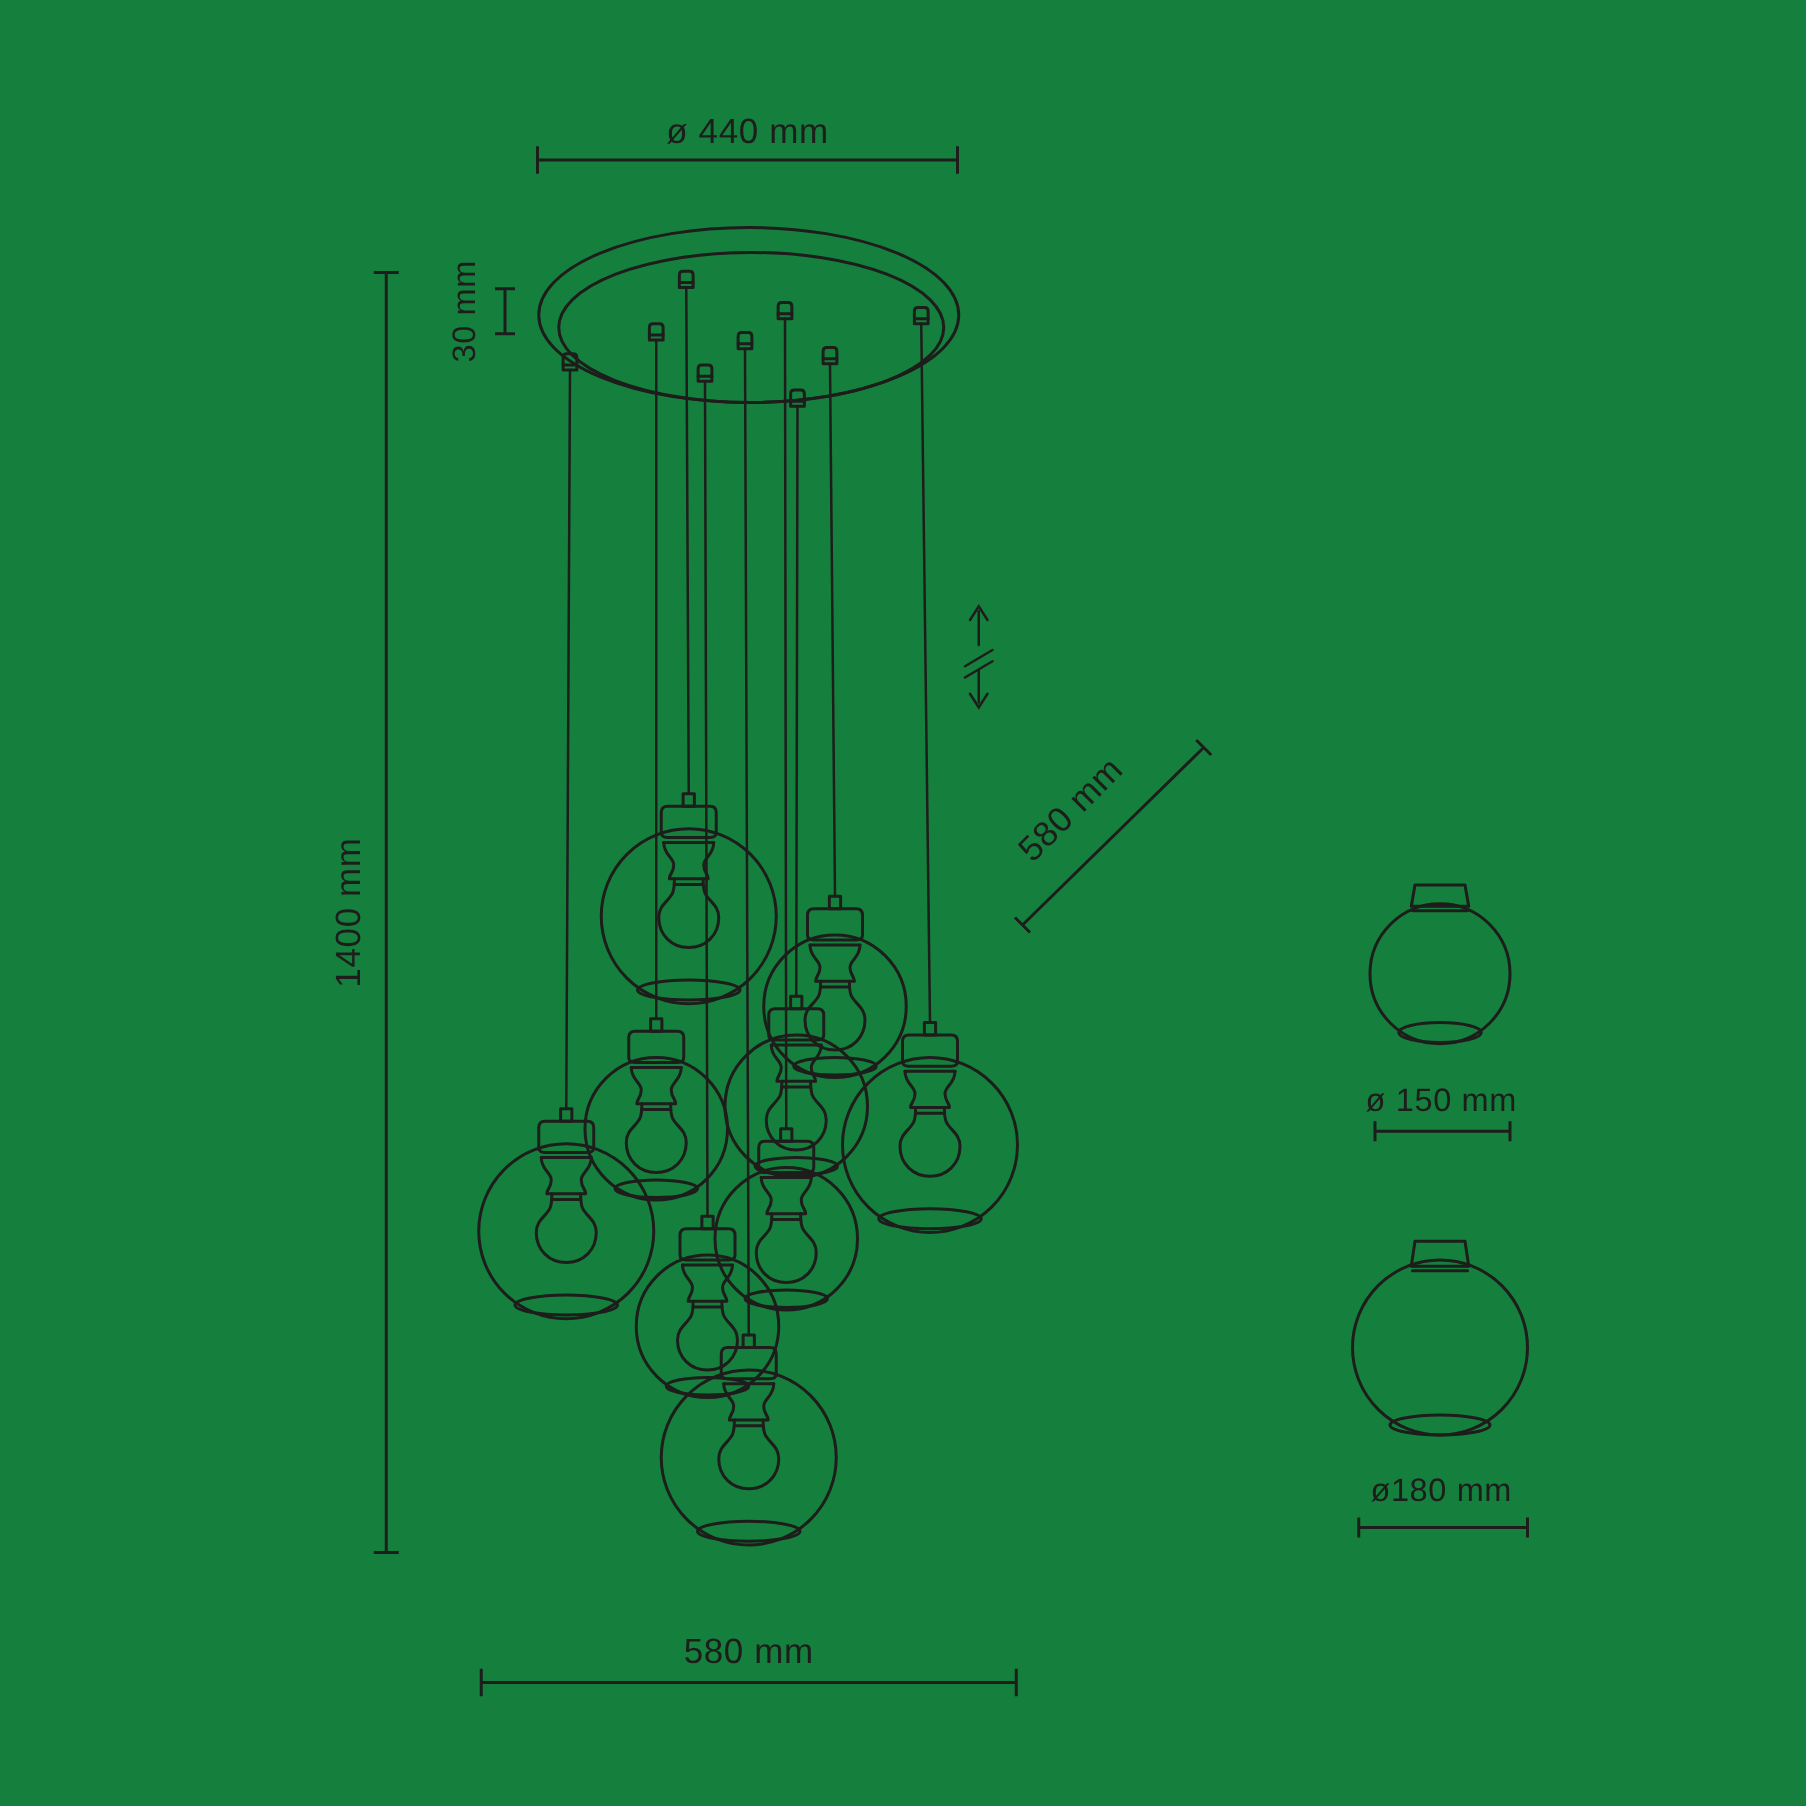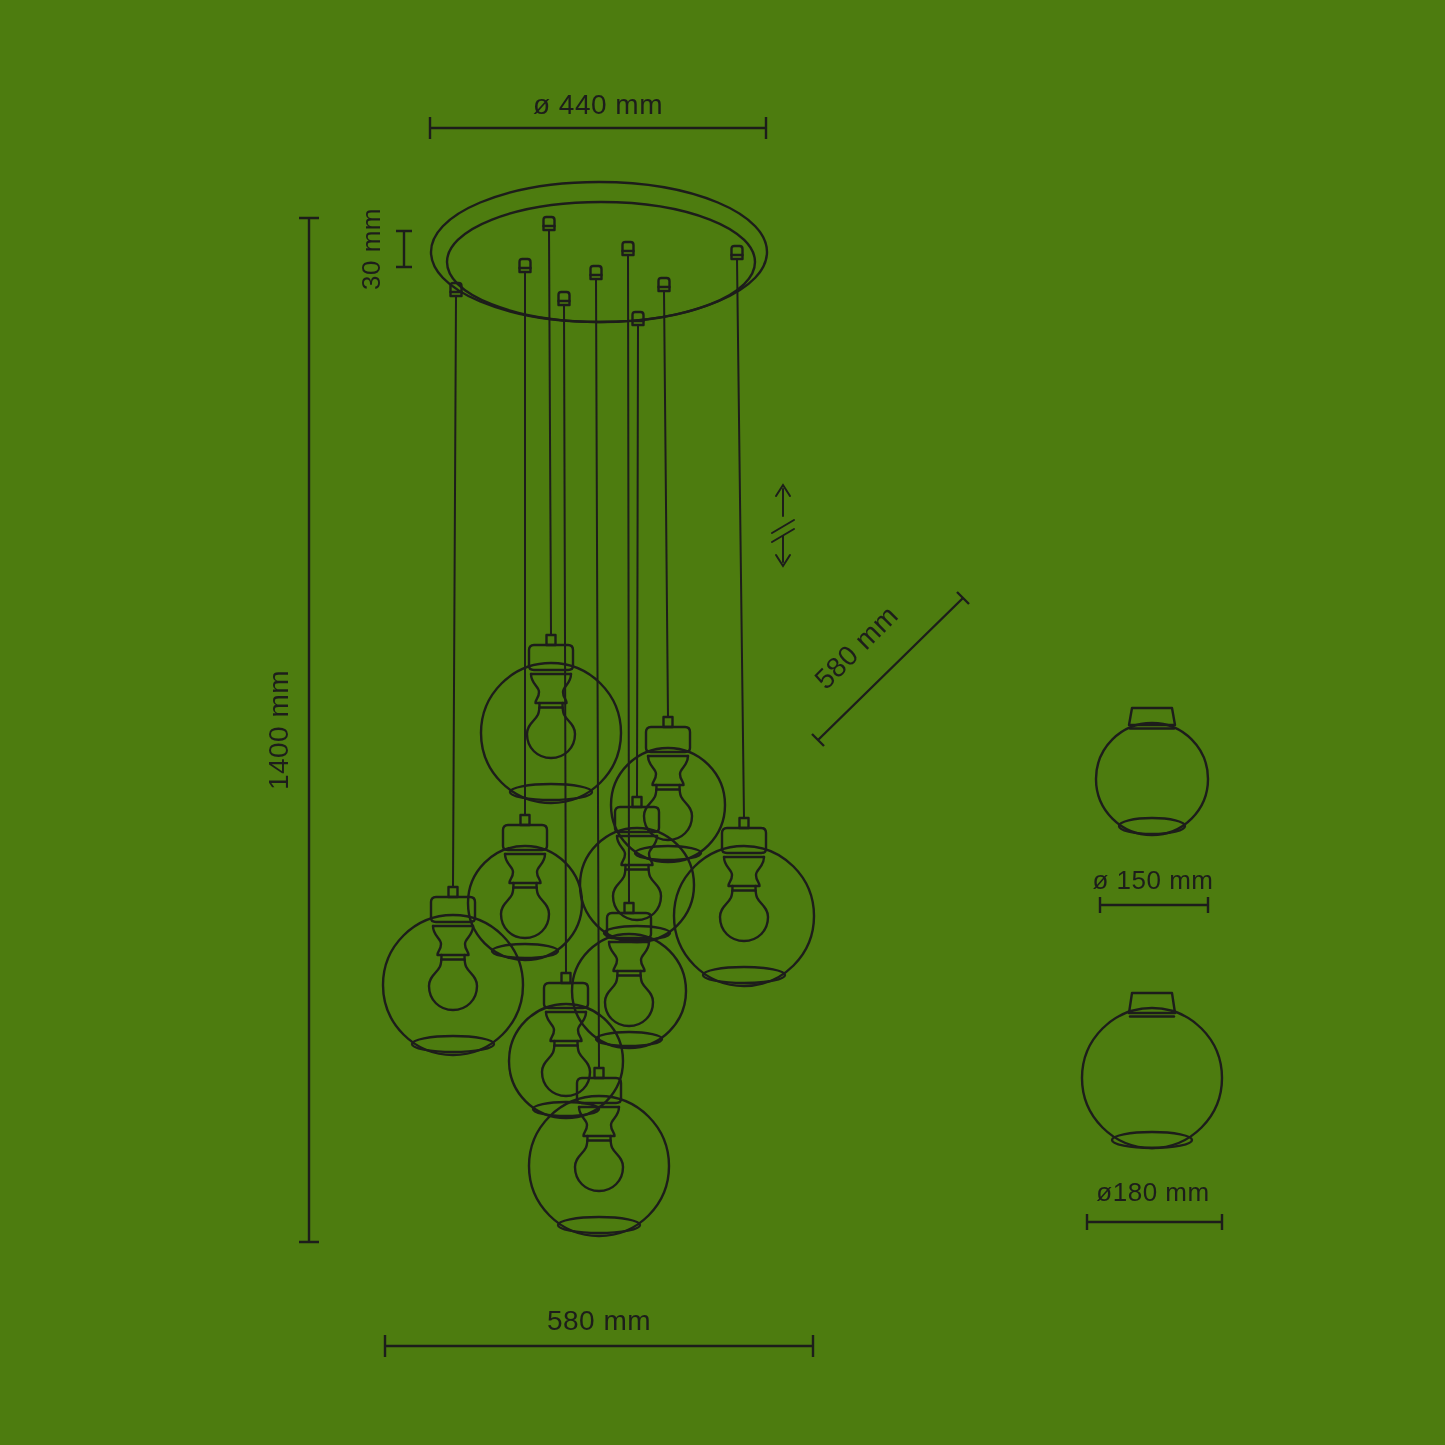--- a/index.html
+++ b/index.html
@@ -1,16 +1,16 @@
 <!DOCTYPE html>
 <html><head>
 <meta charset="utf-8">
 <style>
   html,body{margin:0;padding:0;background:#ffffff;}
-  .stage{position:relative;width:1445px;height:1445px;background:#4d7c0f;overflow:hidden;
+  .stage{position:relative;width:1445px;height:1445px;background:#15803d;overflow:hidden;
          font-family:"Liberation Sans", sans-serif;}
   svg{display:block}
   .ln{stroke:#1d1d1b;stroke-width:2.4;fill:none;stroke-linecap:round;stroke-linejoin:round;}
   .cord{stroke:#1d1d1b;stroke-width:2;fill:none;stroke-linecap:round;}
   .dim{stroke:#1d1d1b;stroke-width:2.4;fill:none;stroke-linecap:butt;}
   .lbl{fill:#1d1d1b;font-size:28px;letter-spacing:0.5px;}
   .lbl-small{fill:#1d1d1b;font-size:26px;letter-spacing:0.5px;}
 </style>
 </head>
 <body>

